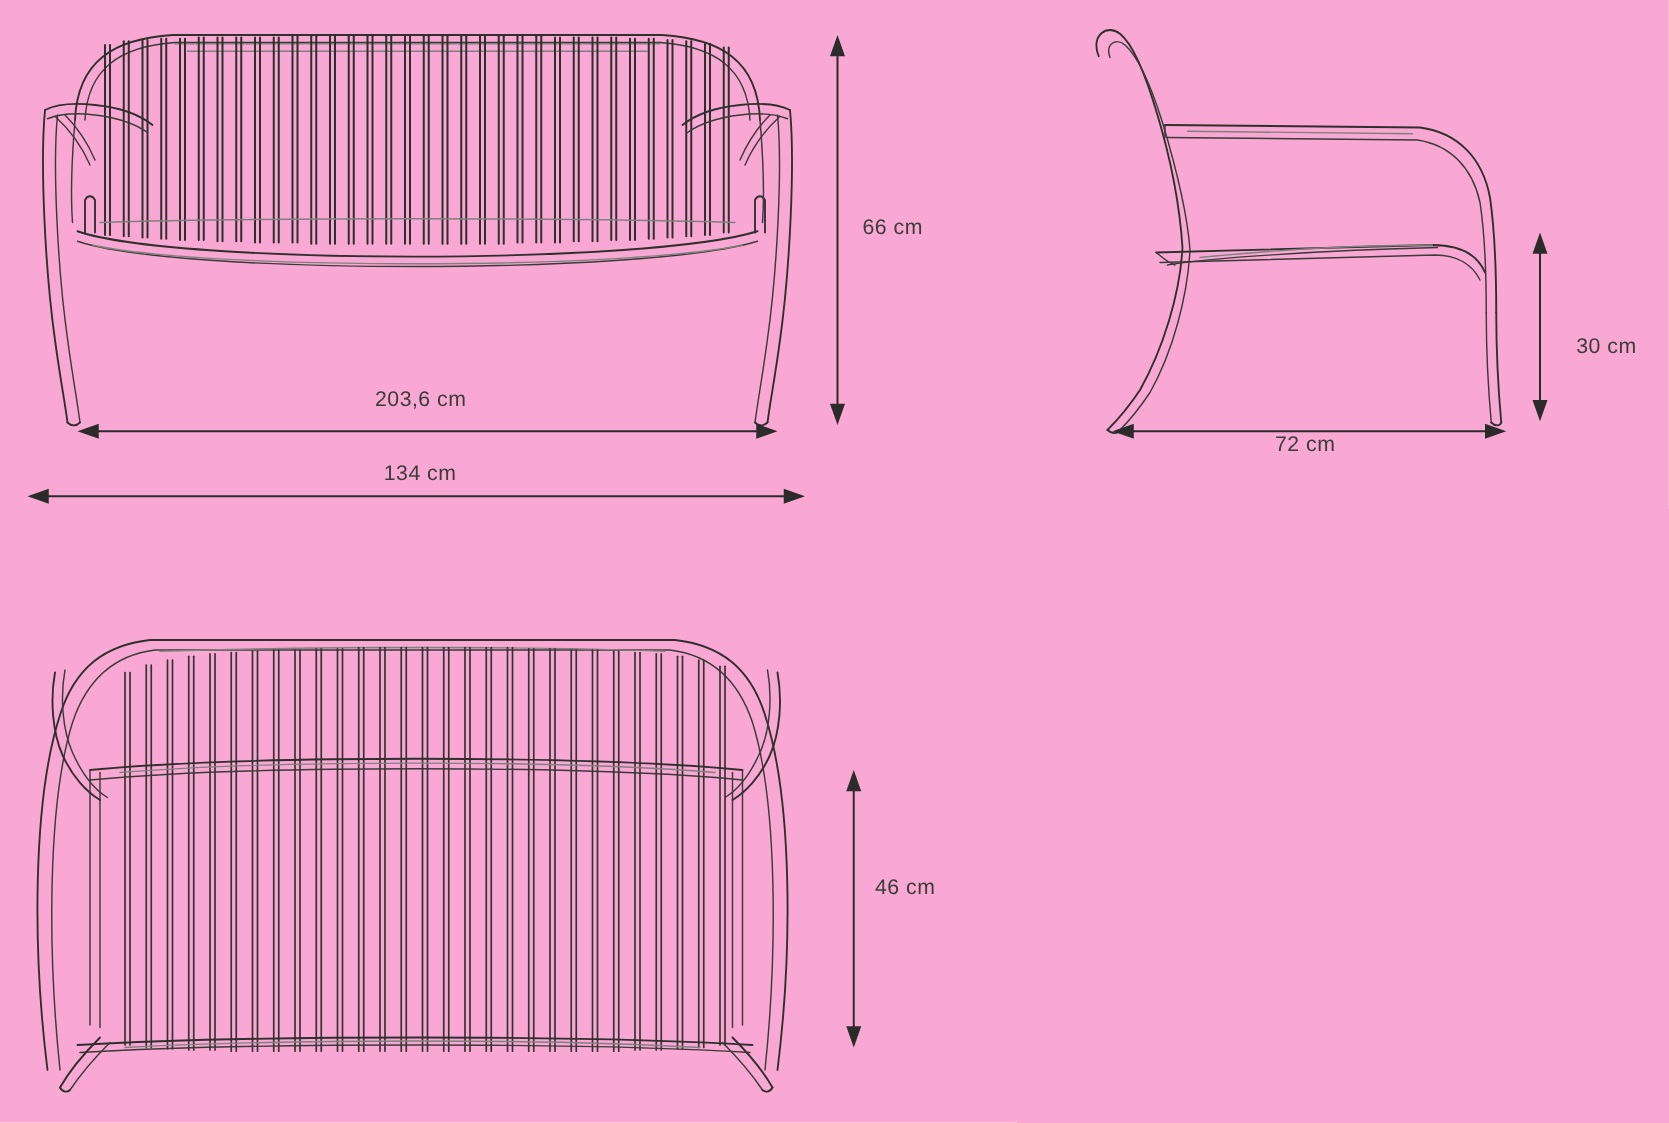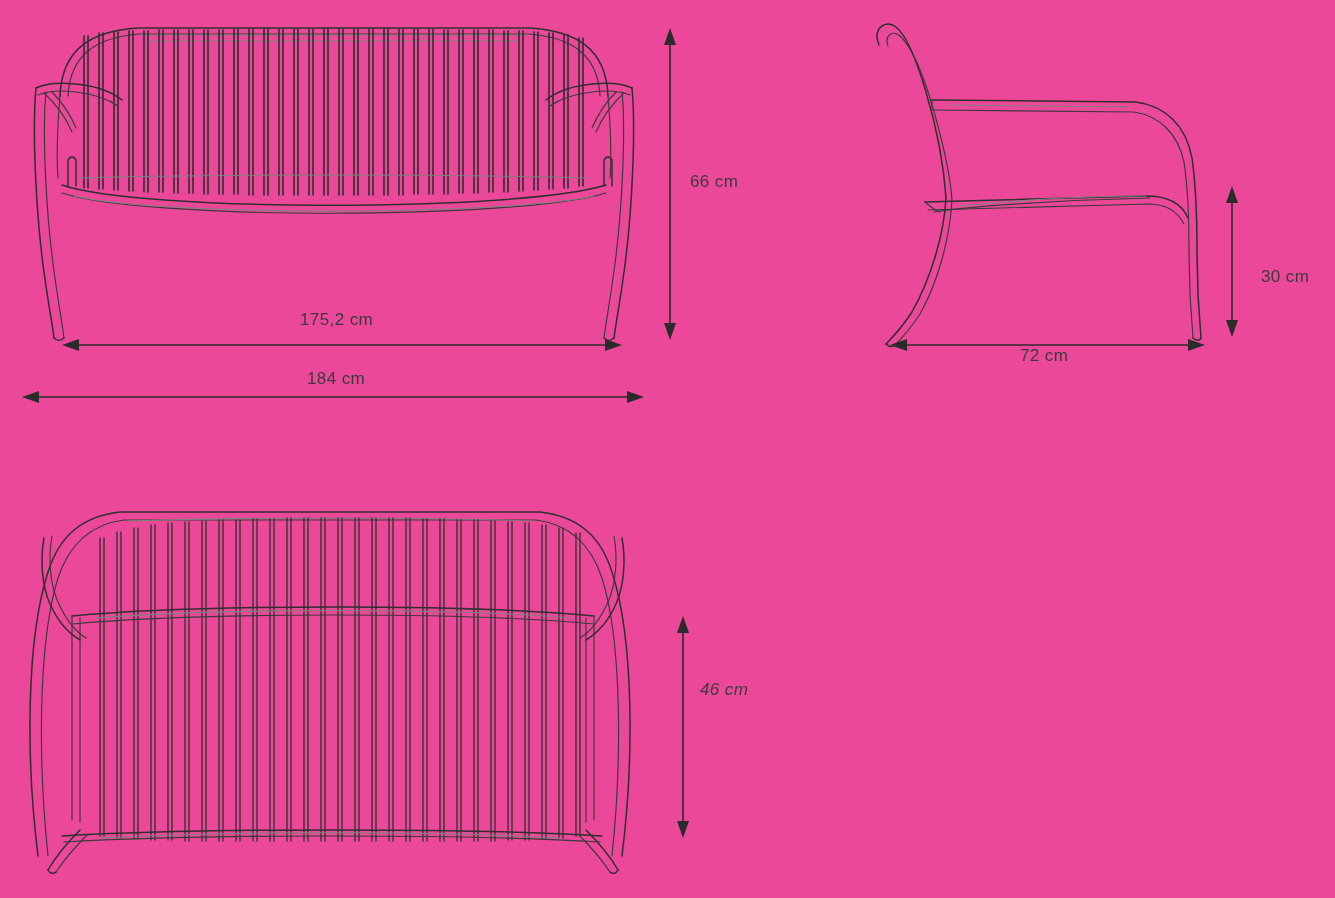--- a/index.html
+++ b/index.html
@@ -15,21 +15,21 @@
     font-family: "Liberation Sans", sans-serif;
     color: #3a3a3a;
     position: relative;
   }
   #sheet {
     position: absolute;
     left: 0;
     top: 0;
     width: 1335px;
     height: 898px;
-    background: #ec4899;
+    background: #f9a8d4;
   }
   svg.drawing {
     position: absolute;
     left: 0;
     top: 0;
     width: 1335px;
     height: 898px;
     display: block;
   }
   .dim-label {
@@ -335,23 +335,23 @@
     <g>
       <line class="dimline" x1="683" y1="626" x2="683" y2="828"></line>
       <polygon class="dimhead" points="683,616 677,633 689,633"></polygon>
       <polygon class="dimhead" points="683,838 677,821 689,821"></polygon>
     </g>
 
   </svg>
 
   <div class="dim-label" style="left:690px; top:172px;">66 cm</div>
 
-  <div class="dim-label" style="left:300px; top:310px;">175,2 cm</div>
-
-  <div class="dim-label" style="left:307px; top:369px;">184 cm</div>
+  <div class="dim-label" style="left:300px; top:310px;">203,6 cm</div>
+
+  <div class="dim-label" style="left:307px; top:369px;">134 cm</div>
 
   <div class="dim-label" style="left:1261px; top:235px;margin-top:32px;">30 cm</div>
 
   <div class="dim-label" style="left:1020px; top:346px;">72 cm</div>
 
-  <div class="dim-label" style="left:700px; top:680px;font-style:italic;">46 cm</div>
+  <div class="dim-label" style="left:700px; top:700px;">46 cm</div>
 
 </div>
 
 </body></html>

